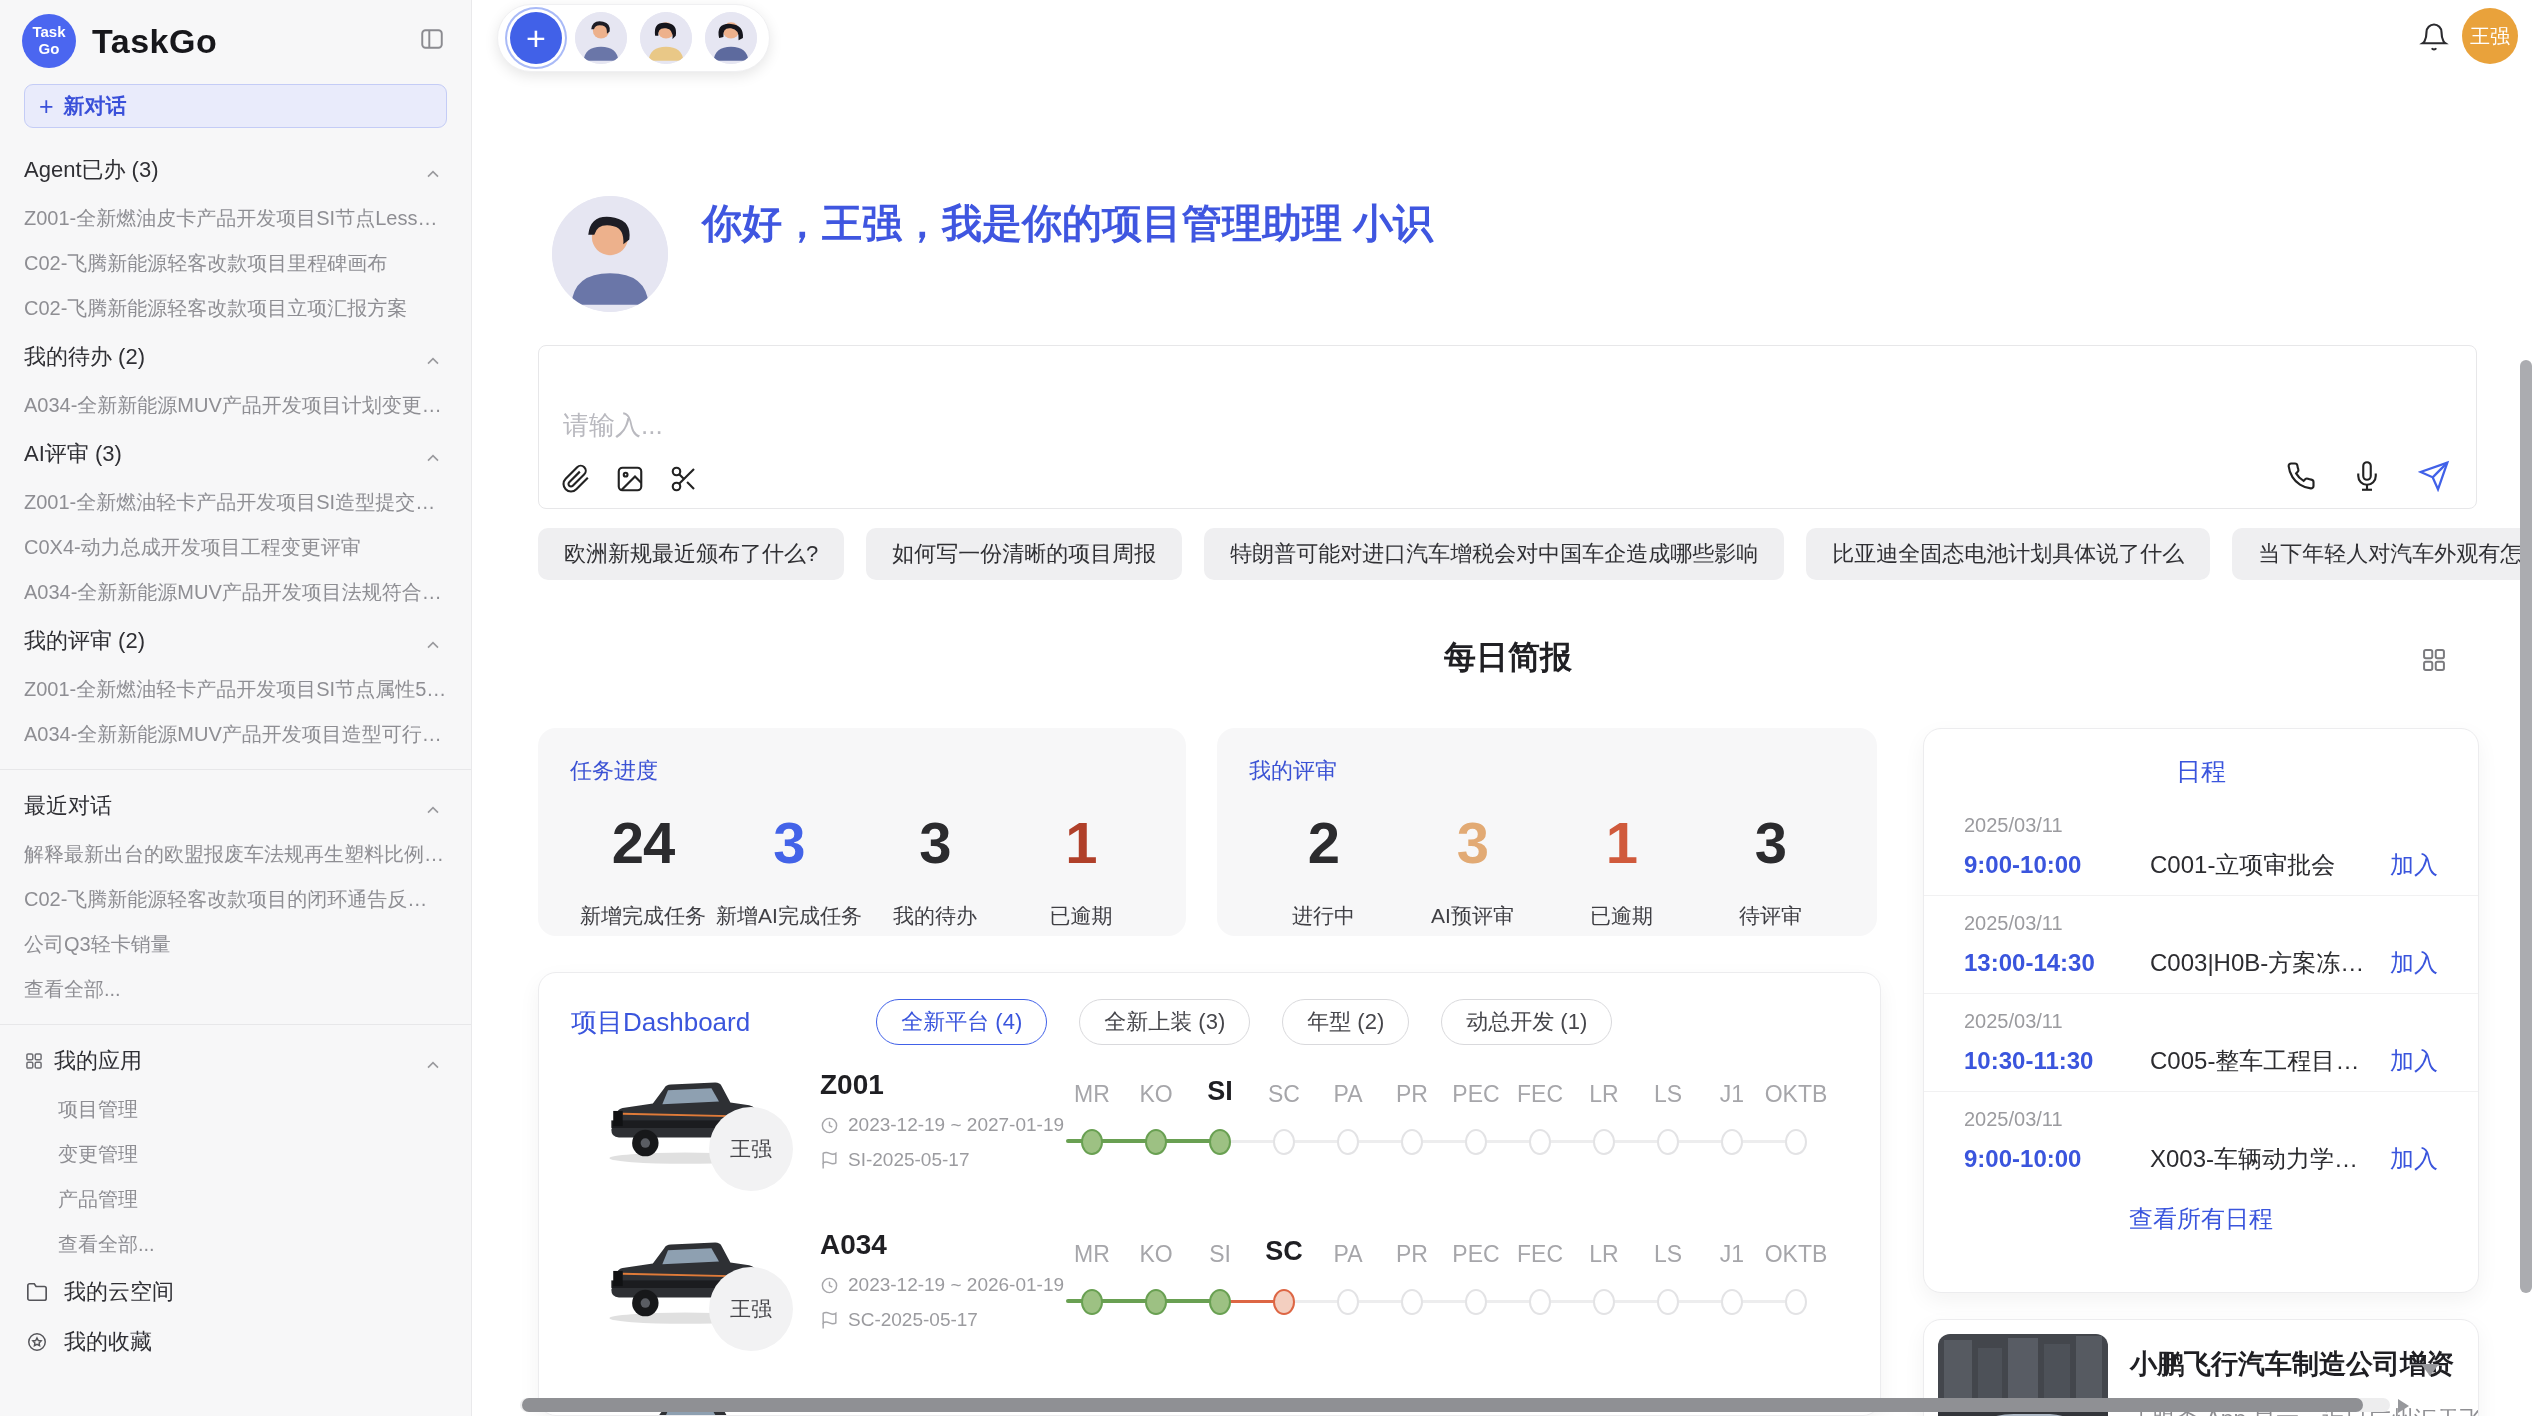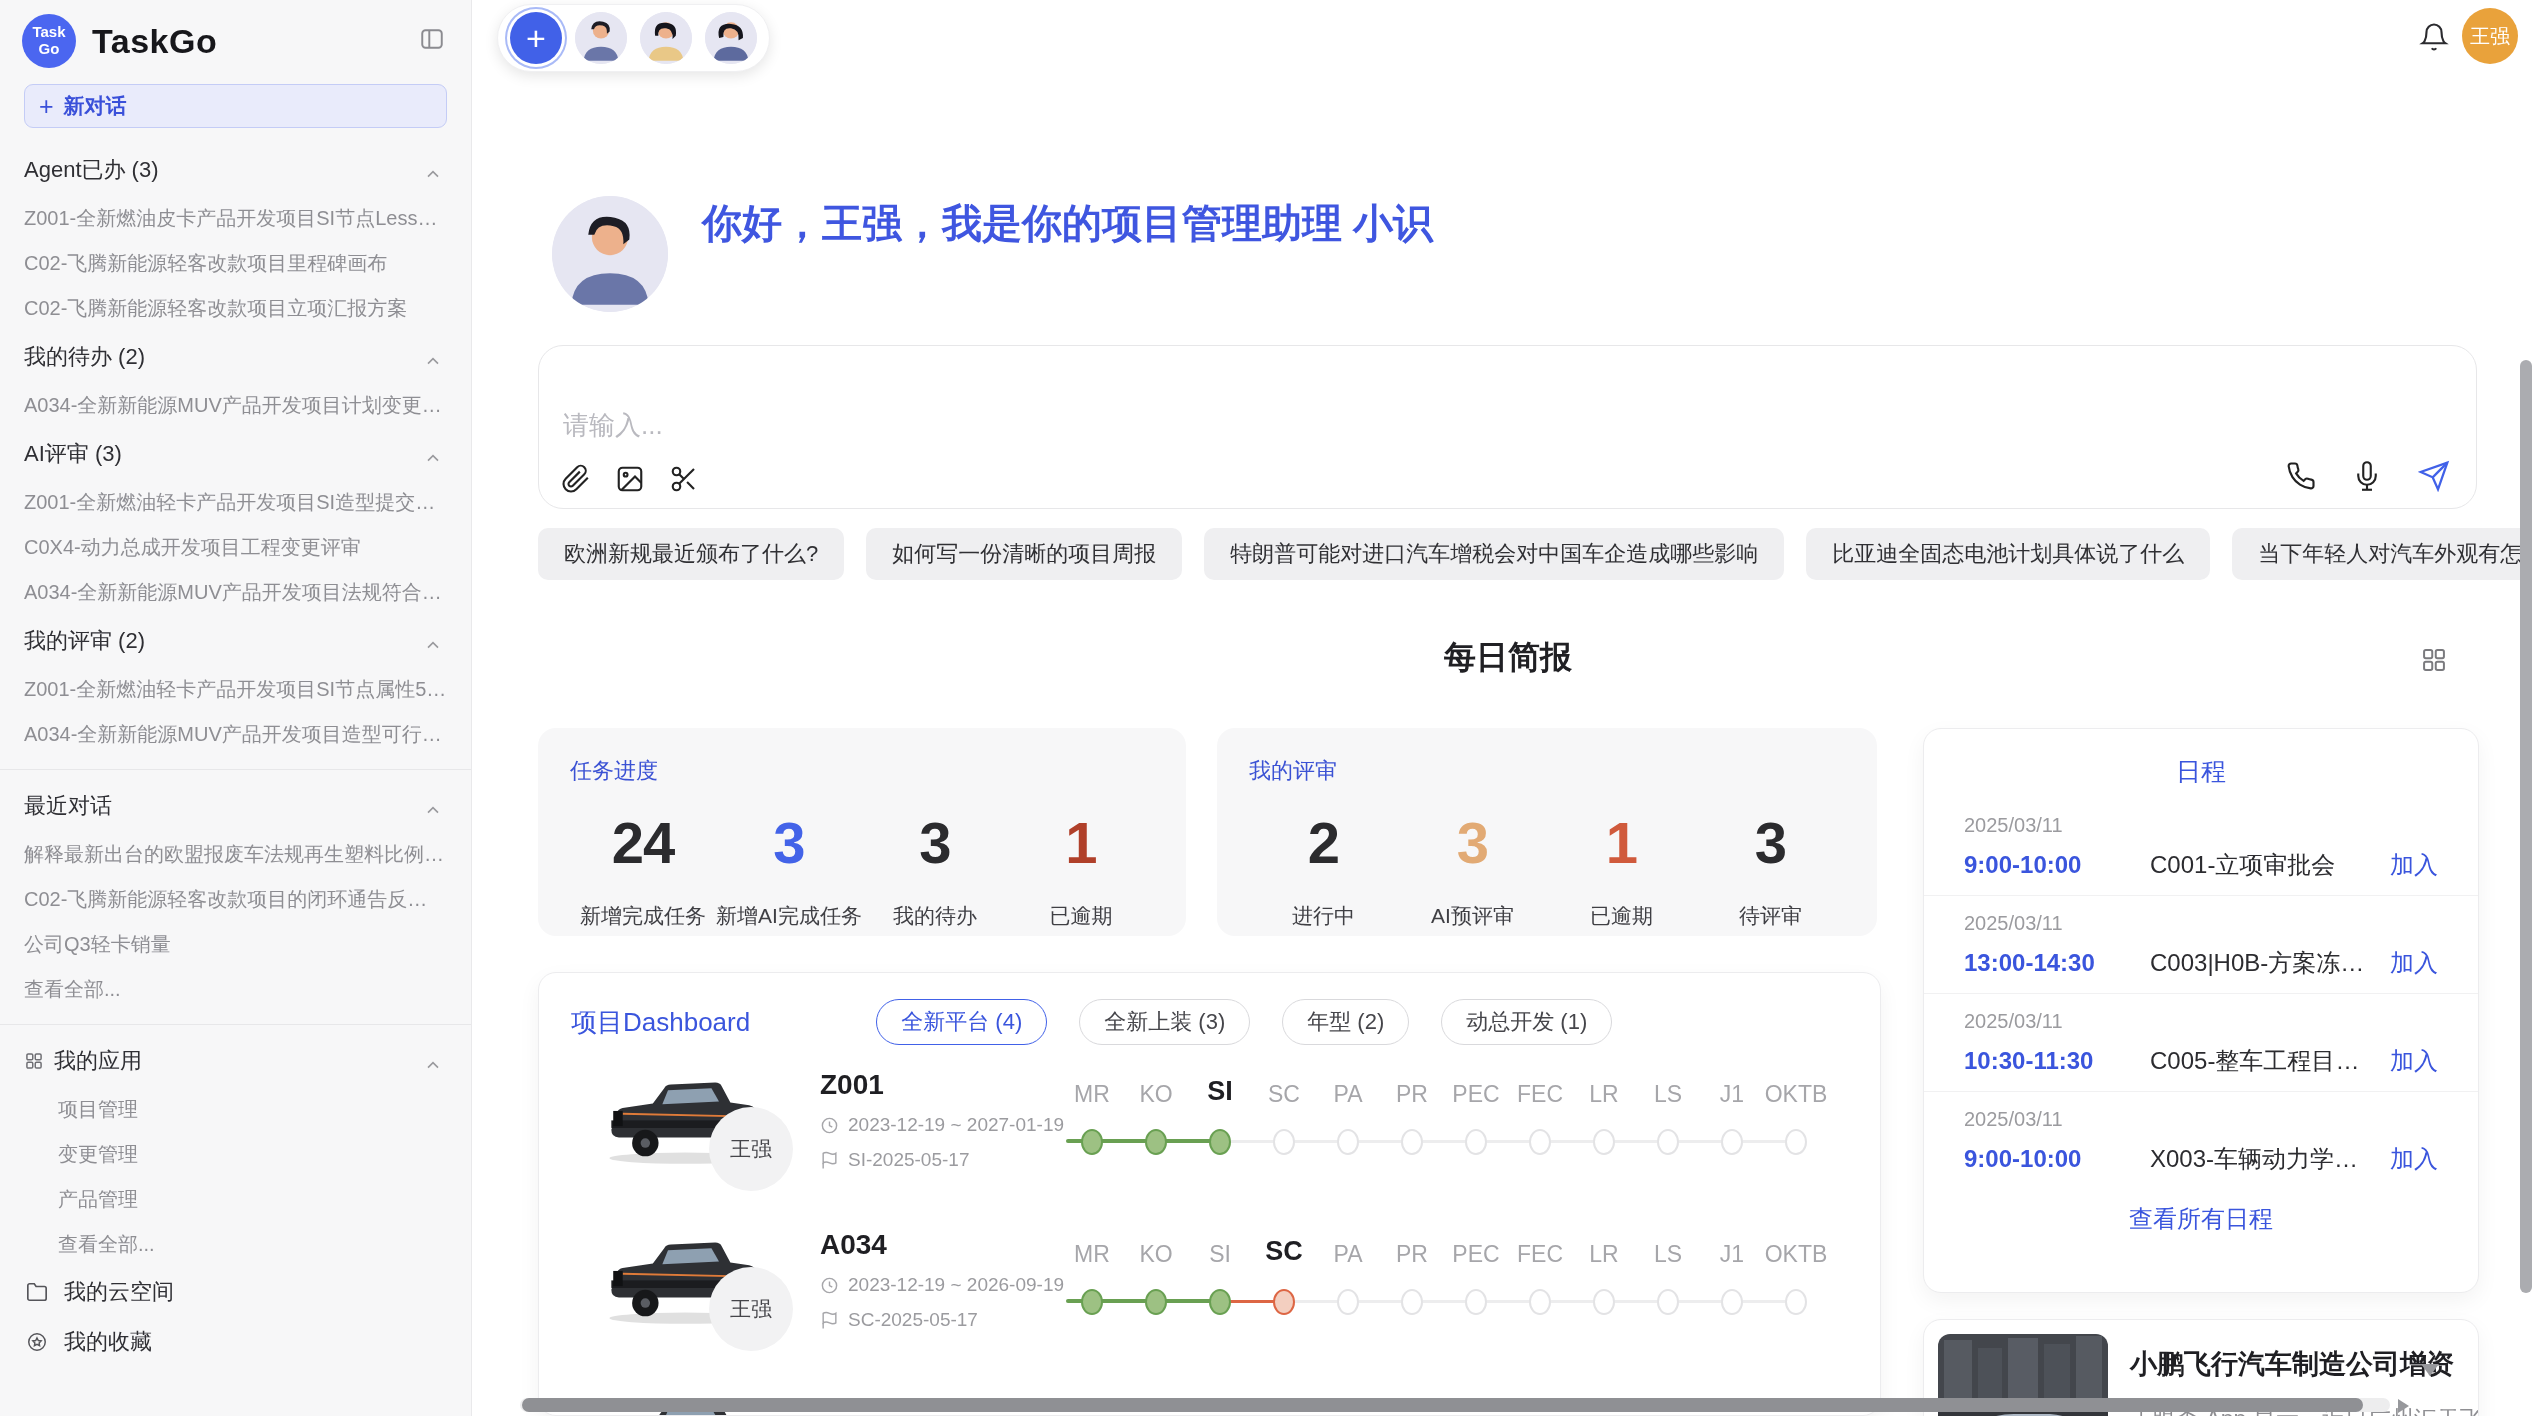--- a/index.html
+++ b/index.html
@@ -27,21 +27,21 @@
 .topbar-pill{position:absolute;left:497px;top:4px;height:68px;border-radius:34px;background:#fff;border:1px solid #f0f0f2;box-shadow:0 4px 14px rgba(0,0,0,.10);display:flex;align-items:center;gap:13px;padding:0 12px}
 .plus-btn{width:52px;height:52px;border-radius:50%;background:#4161e8;color:#fff;display:flex;align-items:center;justify-content:center;font-size:34px;font-weight:300;box-shadow:0 0 0 3px #fff,0 0 0 5px #a9baf7;cursor:pointer}
 .mini-avatar{width:52px;height:52px;border-radius:50%;overflow:hidden;background:#e6e6f2}
 .bell{position:absolute;left:2419px;top:22px;color:#2b2b2f;cursor:pointer}
 .user-avatar{position:absolute;left:2462px;top:8px;width:56px;height:56px;border-radius:50%;background:#e9a23b;color:#fff;font-size:20px;display:flex;align-items:center;justify-content:center;cursor:pointer}
 
 .hero{position:absolute;left:552px;top:196px;display:flex;gap:34px}
 .hero-avatar{width:116px;height:116px;border-radius:50%;overflow:hidden;background:#e6e6f2}
 .greeting{font-size:40px;font-weight:700;color:#3f56e0}
 
-.composer{position:absolute;left:538px;top:345px;width:1939px;height:164px;border:1.5px solid #e7e7e9;border-radius:25px;background:#fff}
+.composer{position:absolute;left:538px;top:345px;width:1939px;height:164px;border:1.5px solid #e7e7e9;border-radius:8px;background:#fff}
 .placeholder{position:absolute;left:24px;top:62px;font-size:26px;color:#b9b9bf}
 .comp-icons-left{position:absolute;left:22px;bottom:14px;display:flex;gap:24px;align-items:center;color:#222}
 .comp-icons-right{position:absolute;right:26px;bottom:16px;display:flex;gap:36px;align-items:center;color:#222}
 .icon-btn{cursor:pointer}
 
 .chips{position:absolute;left:538px;top:528px;width:1940px;display:flex;gap:22px}
 .chip{height:52px;line-height:52px;border-radius:10px;background:#efeff1;padding:0 26px;font-size:22px;color:#303034;white-space:nowrap;cursor:pointer}
 
 .daily-title{position:absolute;left:538px;top:636px;width:1940px;text-align:center;font-size:32px;font-weight:700;color:#202024}
 .daily-grid-icon{position:absolute;left:2420px;top:646px;color:#7a7a7e;cursor:pointer}
@@ -480,21 +480,21 @@
         <div class="owner">王强</div>
         <div class="proj-info">
           <div class="proj-code">A034</div>
           <div class="meta">
             <span class="ic">
               <svg width="19" height="19" viewBox="0 0 24 24" fill="none" stroke="currentColor" stroke-width="1.8">
                 <circle cx="12" cy="12" r="9"></circle>
                 <polyline points="12 7 12 12 15.5 14"></polyline>
               </svg>
             </span>
-            <span>2023-12-19 ~ 2026-09-19</span>
+            <span>2023-12-19 ~ 2026-01-19</span>
           </div>
           <div class="meta">
             <span class="ic">
               <svg width="19" height="19" viewBox="0 0 24 24" fill="none" stroke="currentColor" stroke-width="1.8">
                 <path d="M4 15s1-1 4-1 5 2 8 2 4-1 4-1V3s-1 1-4 1-5-2-8-2-4 1-4 1z"></path>
                 <line x1="4" y1="22" x2="4" y2="15"></line>
               </svg>
             </span>
             <span>SC-2025-05-17</span>
           </div>

